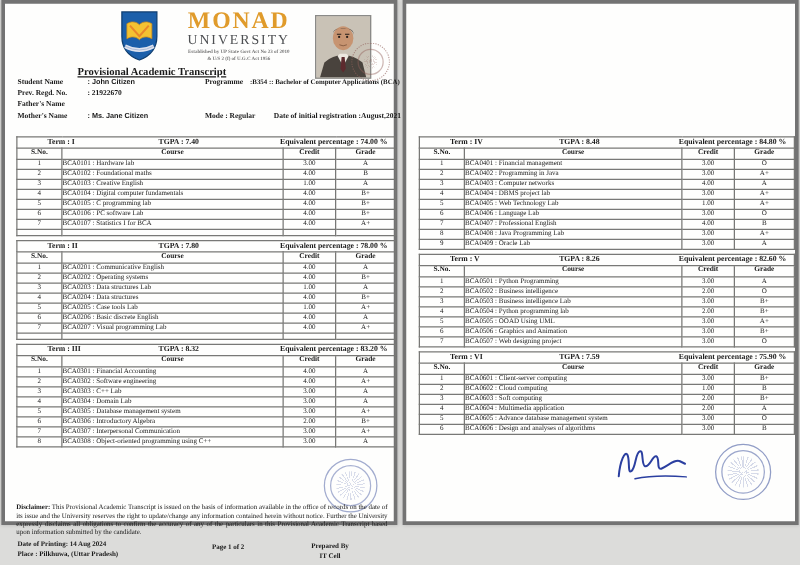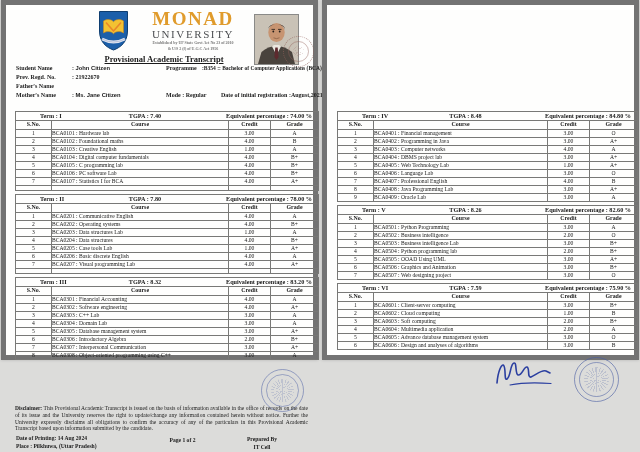--- a/index.html
+++ b/index.html
@@ -1,33 +1,33 @@
 <!DOCTYPE html>
 <html><head>
 <meta charset="utf-8">
 <style>
   html,body{margin:0;padding:0}
   body{
     width:640px;height:452px;position:relative;overflow:hidden;
     background:#dcdcda;
     font-family:"Liberation Serif","DejaVu Serif",serif;color:#1a1a1a;
   }
-  .page{position:absolute;top:0;height:360px;width:317px;background:#fefefd;
-        border:5px solid #737373;box-sizing:border-box;box-shadow:0 0 3px rgba(0,0,0,.18)}
+  .page{position:absolute;top:0;height:420px;width:317px;background:#fefefd;
+        border:3px solid #737373;box-sizing:border-box;box-shadow:0 0 3px rgba(0,0,0,.18)}
   #page-left{left:1px}
   #page-right{left:322px}
 
   
   .hdr{position:absolute;top:2px;left:0;width:100%;height:58px}
   .crest{position:absolute;left:92px;top:3px;width:31px;height:41px}
   .uniname{position:absolute;left:125px;top:2px;width:124px;text-align:center;line-height:1}
   .monad{font-size:19px;font-weight:bold;color:#e09b2b;letter-spacing:1.5px}
   .univ{font-size:11px;font-weight:normal;color:#4d4f52;letter-spacing:1.6px;margin-top:1px}
   .est{font-size:4px;font-weight:bold;color:#777;line-height:1.2;margin-top:1px}
-  .doc-title{position:absolute;left:58px;top:47px;width:200px;text-align:center;
+  .doc-title{position:absolute;left:58px;top:47px;width:200px;text-align:left;
              font-size:8.5px;font-weight:bold;text-decoration:underline;text-underline-offset:1px}
   .photo{position:absolute;left:248px;top:7px;width:43px;height:49px;border:1px solid #8a8a88;background:#cac3b8}
   .round-stamp{position:absolute;border-radius:50%}
   .round-stamp::before{content:"";position:absolute;inset:4px;border-radius:50%;border:1px solid}
   .round-stamp::after{content:"";position:absolute;inset:9px;border-radius:50%;
      background:repeating-conic-gradient(currentColor 0 5deg,transparent 5deg 16deg);opacity:.22}
   #photo-stamp{left:277px;top:29px;width:29px;height:29px;border:1.4px dotted rgba(146,98,92,.6);color:#92625c}
   #photo-stamp::before{border-color:rgba(146,98,92,.45)}
   #stamp-left{left:255px;top:364px;width:41px;height:41px;border:1.6px solid rgba(84,102,168,.55);color:#5466a8}
   #stamp-left::before{border-color:rgba(84,102,168,.5)}

